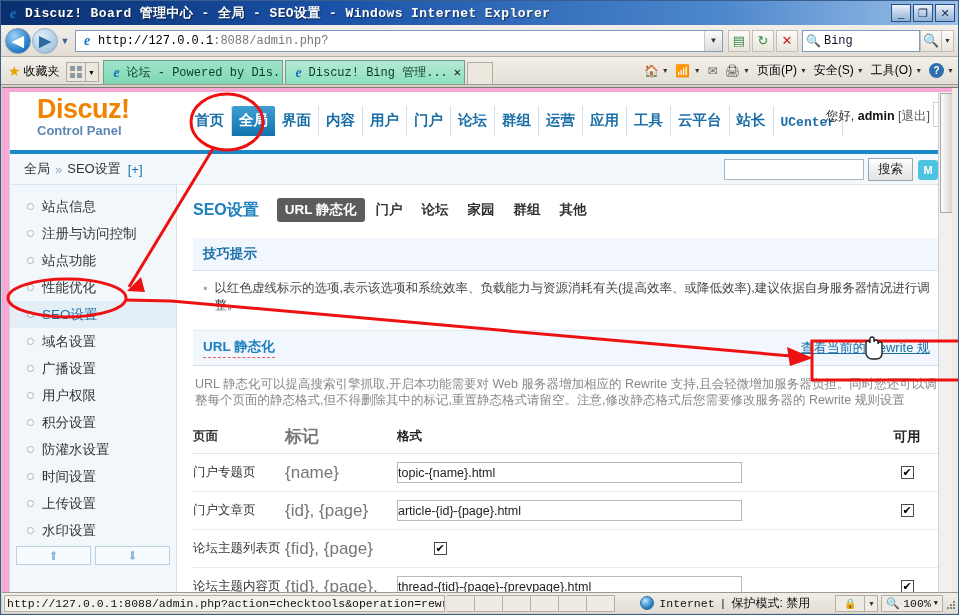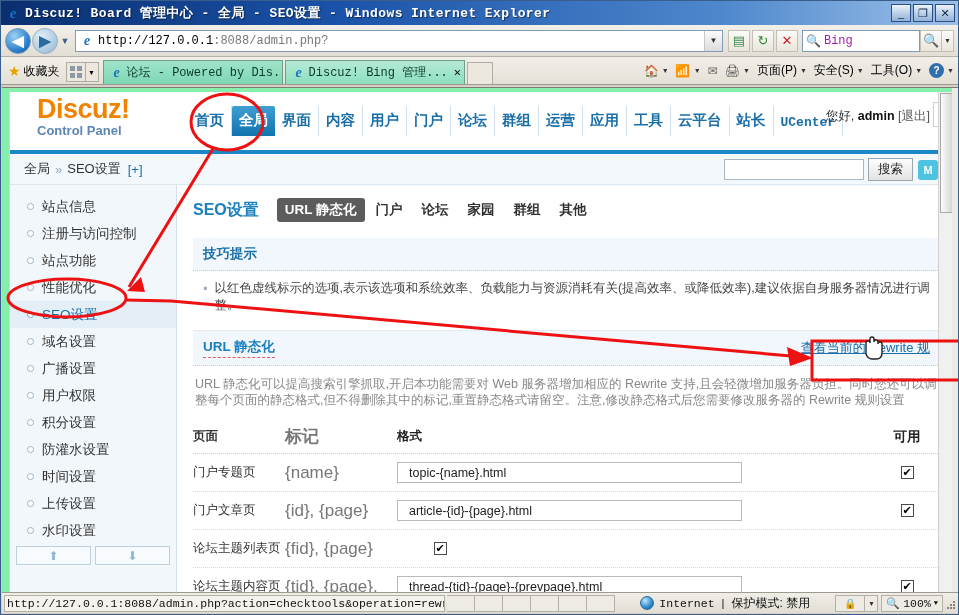--- a/index.html
+++ b/index.html
@@ -89,21 +89,21 @@
     width:22px;height:22px;flex:none;margin-left:2px;
     border:1px solid #c4c0b6; background:linear-gradient(to bottom,#fcfbf9,#e9e5dc);
     display:flex;align-items:center;justify-content:center;
     font-size:13px;
   }
   .search-wrap {
     width: 118px; height: 22px; background:#fff; border:1px solid #7f9db9;
     display:flex;align-items:center; margin-left:4px; flex:none;
   }
   .search-wrap .mag { margin:0 3px; color:#5b7fa6; font-size:12px; }
-  .search-wrap .txt { font-family:"Liberation Mono",monospace; font-size:12px; color:#a21caf; }
+  .search-wrap .txt { font-family:"Liberation Mono",monospace; font-size:12px; color:#0f172a; }
   .go-btn {
     width:22px;height:22px;flex:none;
     border:1px solid #c4c0b6;background:linear-gradient(to bottom,#fcfbf9,#e9e5dc);
     display:flex;align-items:center;justify-content:center;color:#1b5a9e;font-size:13px;
   }
   .go-caret{width:12px;height:22px;flex:none;border:1px solid #c4c0b6;border-left:none;
     background:linear-gradient(to bottom,#fcfbf9,#e9e5dc);display:flex;align-items:center;justify-content:center;font-size:7px;color:#333;}
 
   
   .tabsbar {
@@ -140,21 +140,21 @@
   .tab-new {
     width:26px;height:22px;flex:none;background:#ece8de;border:1px solid #b0aca2;border-bottom:none;
   }
   .cmdbar{ flex:1; display:flex; align-items:center; justify-content:flex-end; height:27px; font-size:12px; color:#000; padding-right:4px;}
   .cmdbar .ci{ display:flex;align-items:center; margin-left:7px; white-space:nowrap;}
   .cmdbar .car{font-size:7px;margin-left:3px;color:#333;}
 
   
   .viewport {
     position:absolute; left:1px; top: 86px; width: 957px; height: 506px;
-    background:#86efac; border-top:1px solid #7f7b72;
+    background:#f9a8d4; border-top:1px solid #7f7b72;
     overflow:hidden;
   }
   .page {
     position:absolute; left:7px; top:4px; width:945px; height:500px;
     background:#fff; overflow:hidden;
     border-left:1px solid #cfd8e0;
   }
 
   
   .dz-header{ position:relative; height:58px; background:#fff; }
@@ -255,21 +255,21 @@
   .tbl{ margin-top:12px; margin-right:4px; }
   .tbl .row{ display:flex; align-items:center; border-bottom:1px dotted #c8dbe8; }
   .tbl .hdr{ font-weight:bold; color:#222; font-size:13.5px; height:34px; border-bottom:1px dotted #b9cede;}
   .tbl .row .c1{ width:92px; flex:none; font-size:12.5px; color:#333;}
   .tbl .row .c2{ width:112px; flex:none; font-size:17px; color:#777;}
   .tbl .row .c3{ flex:1; min-width:0; font-size:12.5px;}
   .tbl .row .c4{ width:86px; flex:none; display:flex; justify-content:center;}
   .tbl .body-row{ height:38px; }
   .tbl input.fmt{
     width:100%; max-width:345px; height:21px; border:1px solid #b9b9b9; background:#fff;
-    font-size:12.5px; padding:0 11px; color:#222; font-family:"Liberation Sans",sans-serif;
+    font-size:12.5px; padding:0 0; color:#222; font-family:"Liberation Sans",sans-serif;
   }
   .cb{
     width:13px;height:13px;border:1px solid #4a4a4a;background:#fff;flex:none;
     display:flex;align-items:center;justify-content:center;
     font-size:11px; line-height:1; color:#000;
   }
 
   
   .page-sb{
     position:absolute; right:0; top:0; width:16px; height:500px;

